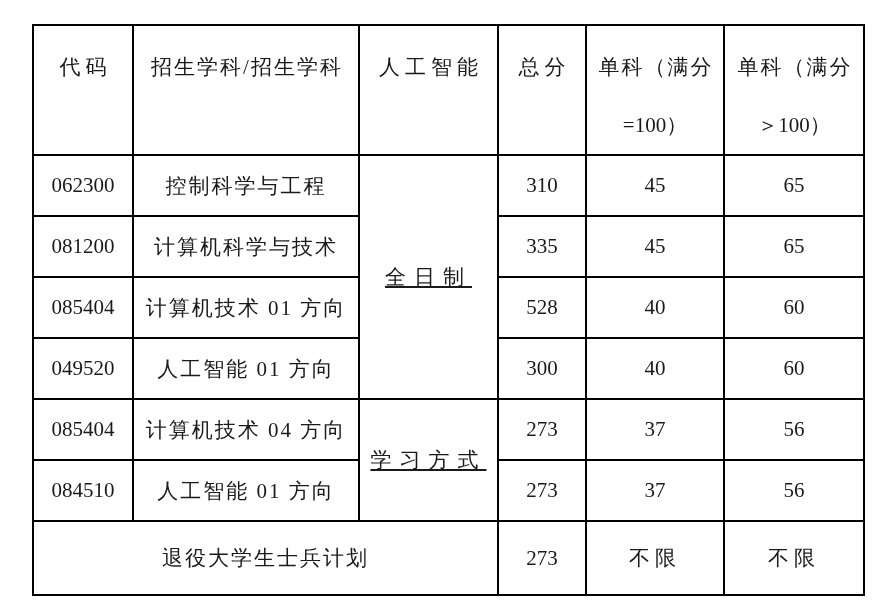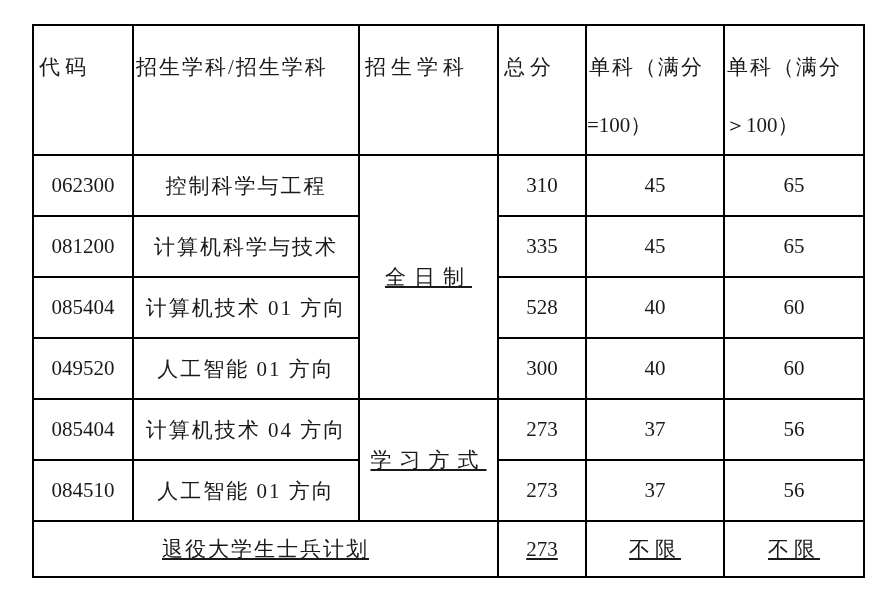--- a/index.html
+++ b/index.html
@@ -28,31 +28,31 @@
     border: 2px solid #000000;
     text-align: center;
     vertical-align: middle;
     font-weight: normal;
     font-size: 21px;
     padding: 0;
     overflow: hidden;
   }
   tr.header-row { height: 121px; }
   tr.data-row   { height: 61px;  }
-  tr.footer-row { height: 56px; text-decoration: underline;  }
+  tr.footer-row { height: 74px;  }
 
   
   tr.header-row th {
     vertical-align: top;
     padding-top: 12px;
   }
   .hline {
     height: 58px;
     line-height: 58px;
-    text-align: left;
+    text-align: center;
   }
 
   
   .cjk  { letter-spacing: 2px; padding-left: 2px; }
   .sp5  { letter-spacing: 5px; padding-left: 5px; }
   .sp8  { letter-spacing: 8px; padding-left: 8px; text-decoration: underline; }
   .num  { letter-spacing: 0;   }
 </style>
 </head>
 <body>
@@ -69,21 +69,21 @@
 
   <tbody>
       <tr class="header-row">
     <th>
       <div class="hline sp5">代码</div>
     </th>
     <th>
       <div class="hline cjk">招生学科/招生学科</div>
     </th>
     <th>
-      <div class="hline sp5">招生学科</div>
+      <div class="hline sp5">人工智能</div>
     </th>
     <th>
       <div class="hline sp5">总分</div>
     </th>
     <th>
       <div class="hline cjk">单科（满分</div>
       <div class="hline num">=100）</div>
     </th>
     <th>
       <div class="hline cjk">单科（满分</div>

